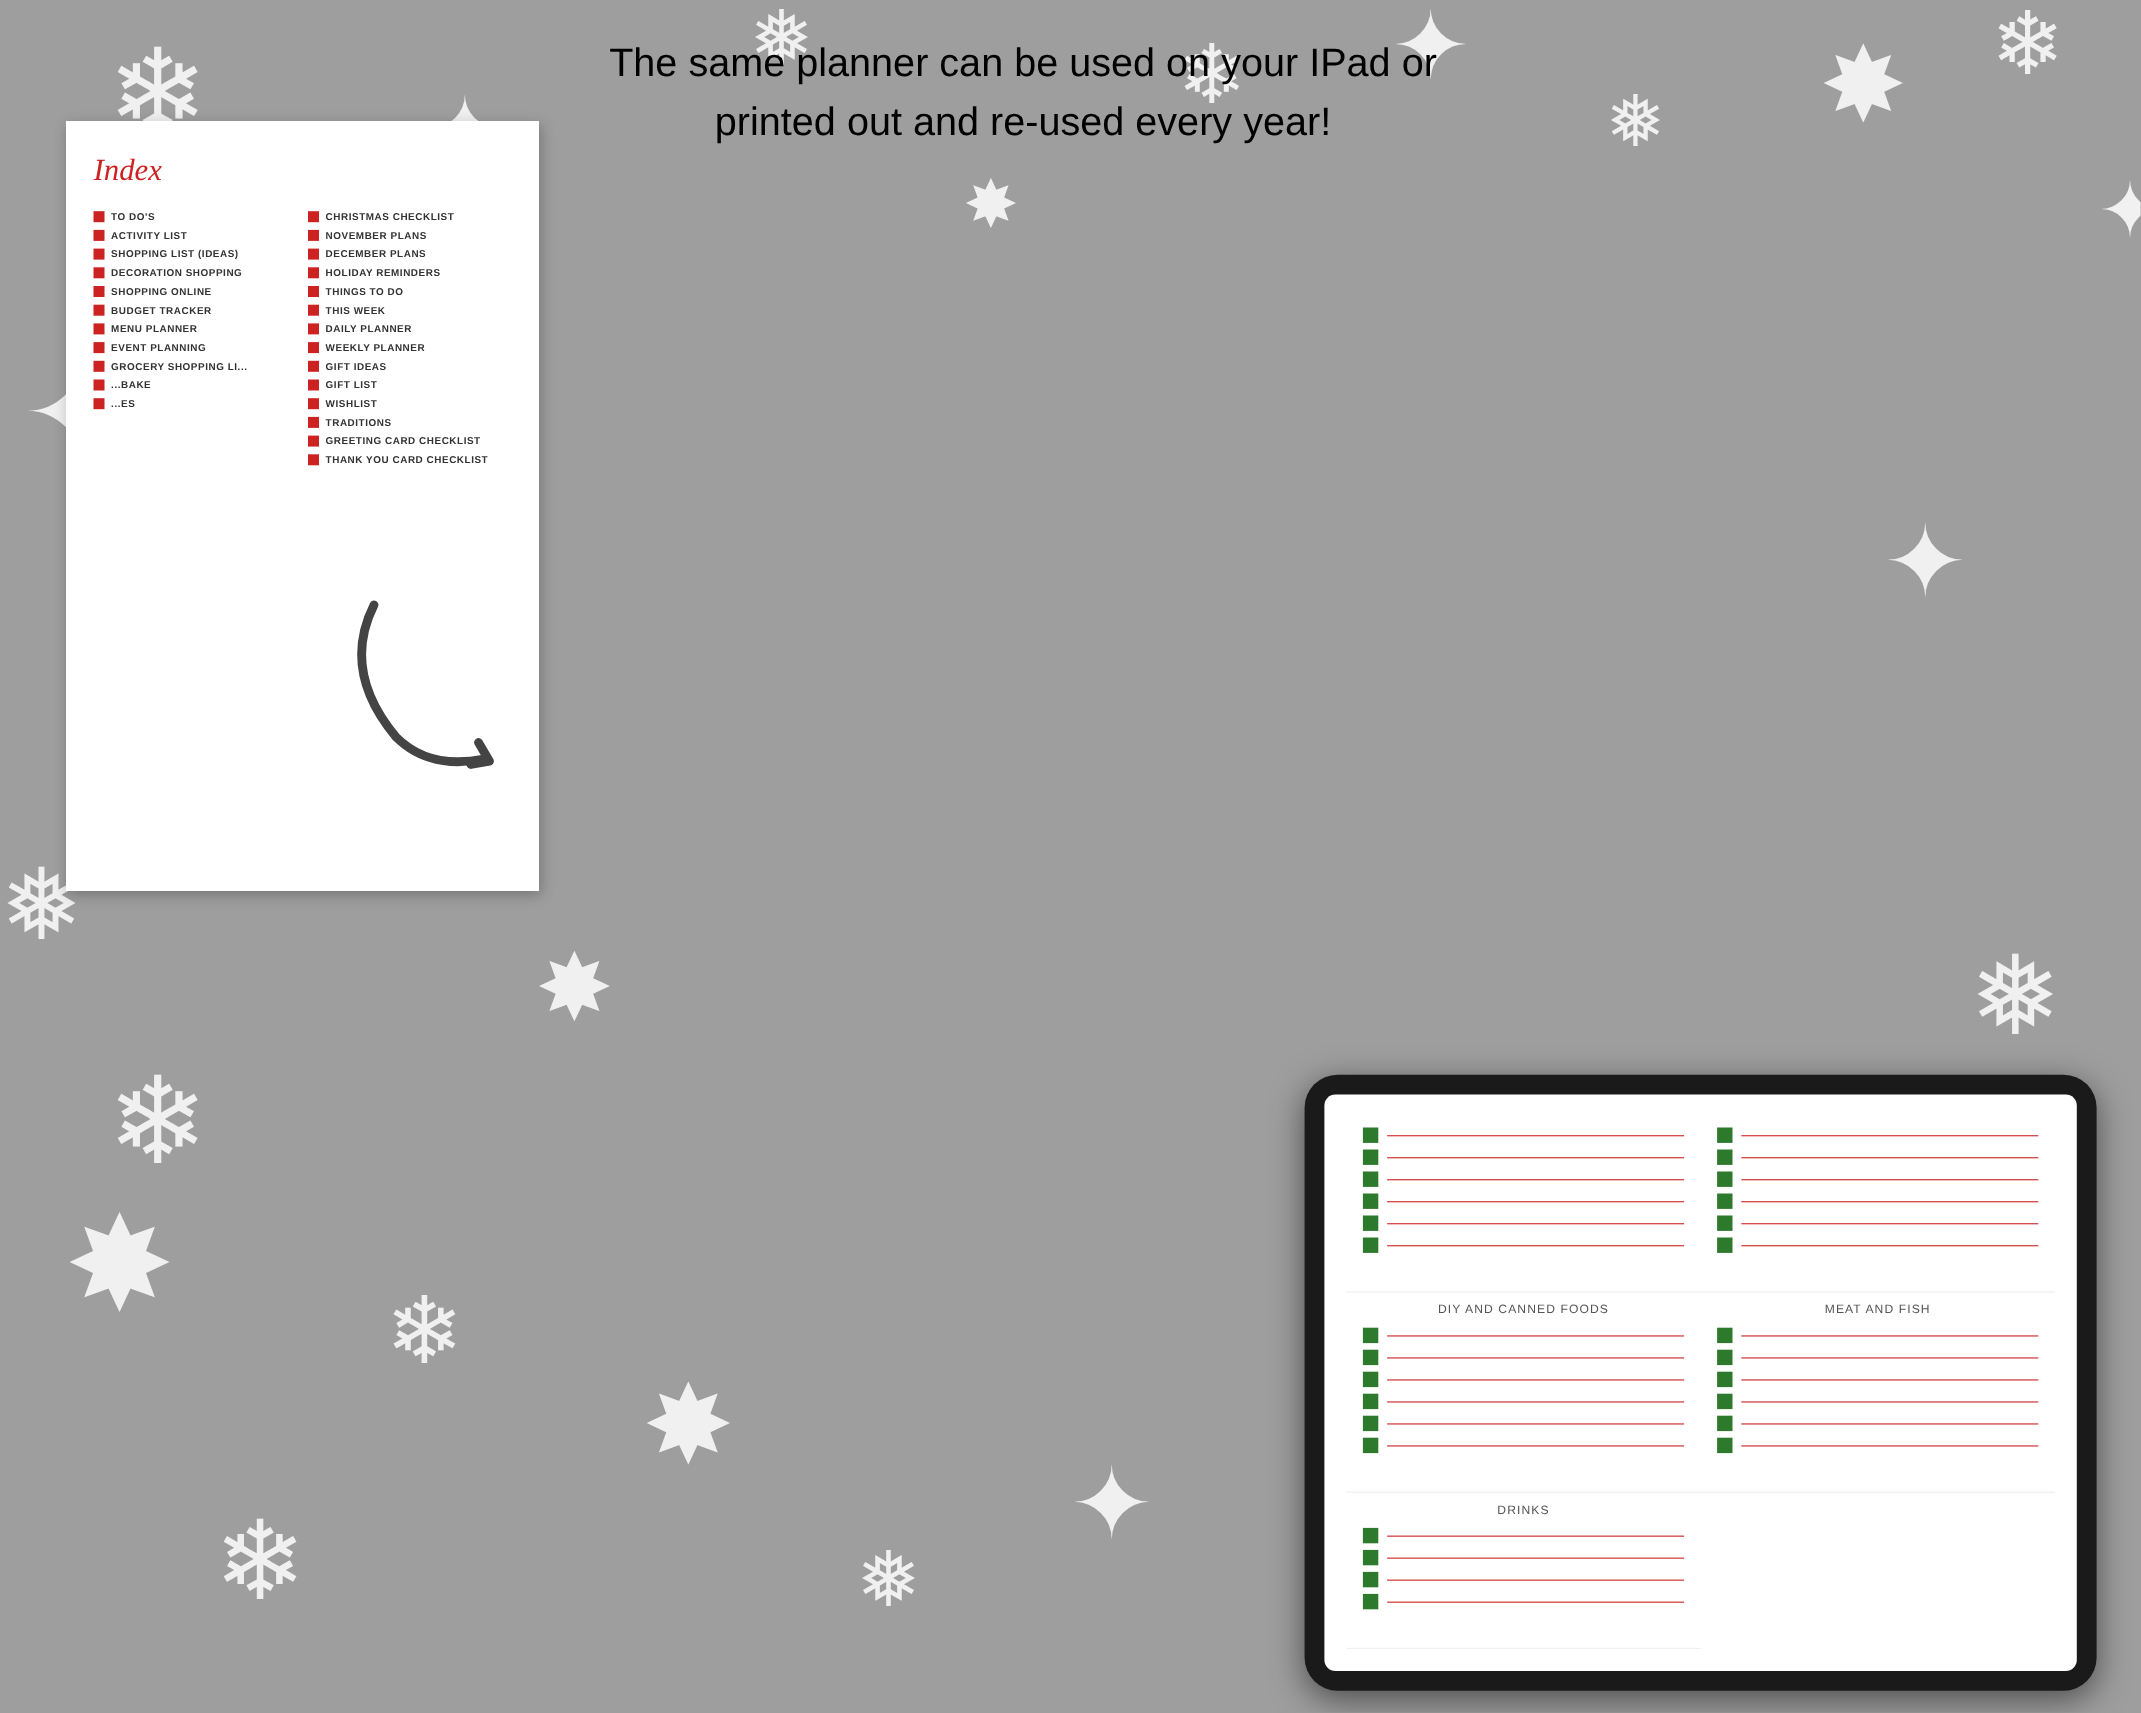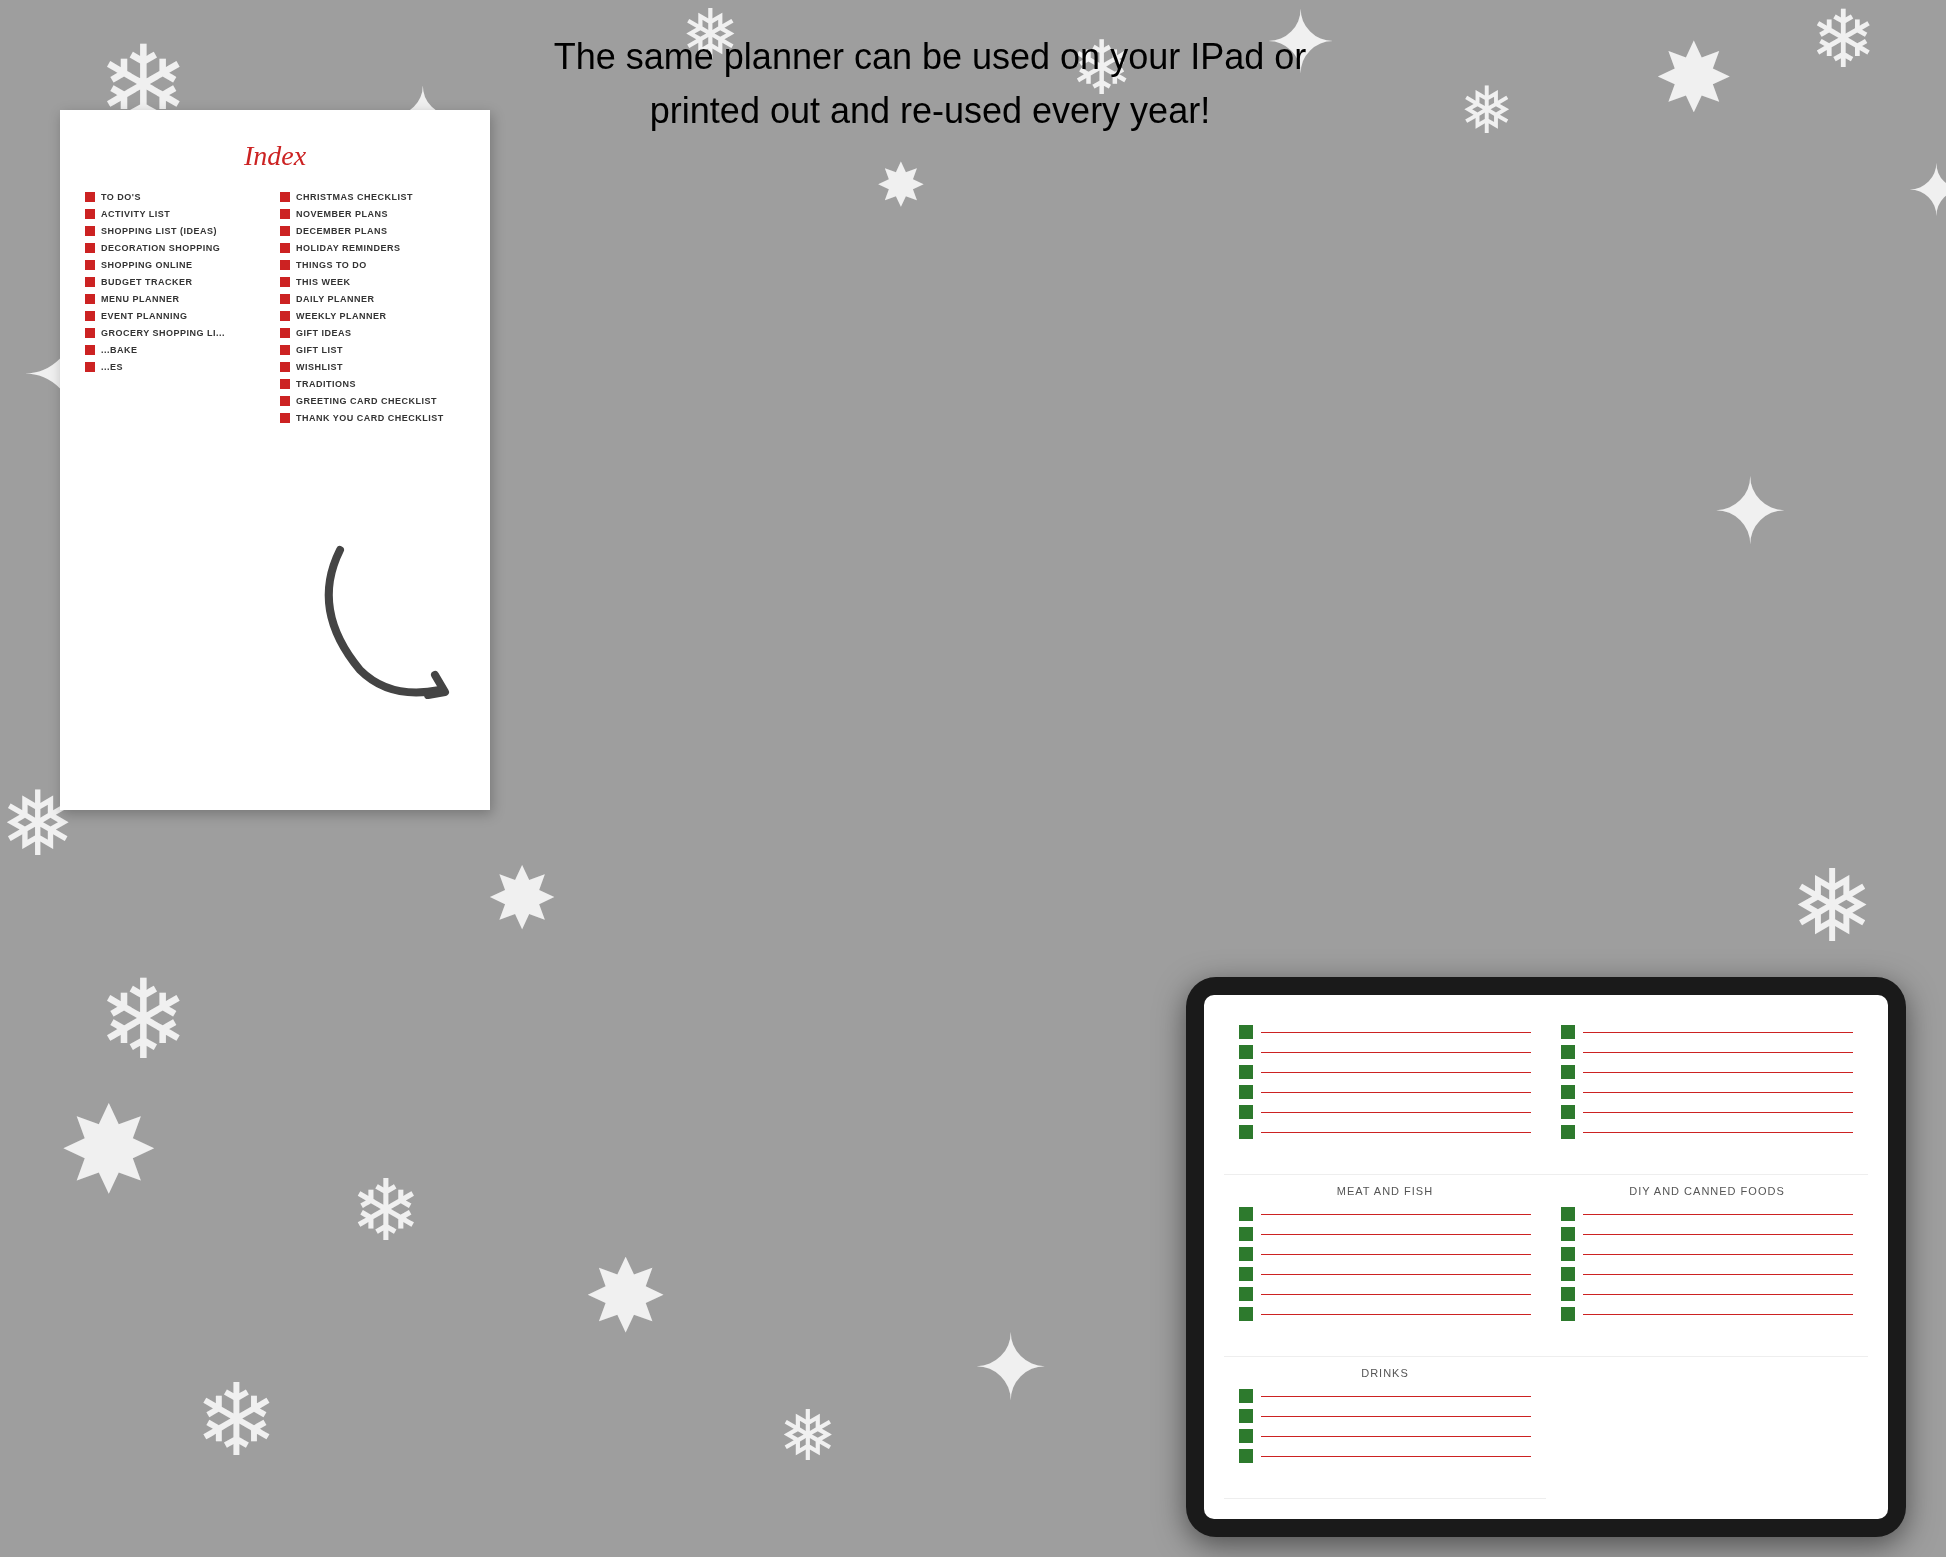--- a/index.html
+++ b/index.html
@@ -39,21 +39,21 @@
       position: relative;
       flex-shrink: 0;
       margin-top: 30px;
     }
 
     .index-title {
       font-family: Georgia, serif;
       font-style: italic;
       color: #cc2222;
       font-size: 28px;
-      text-align: center;
+      text-align: left;
       margin-bottom: 20px;
     }
 
     .index-columns {
       display: flex;
       gap: 10px;
     }
 
     .index-col {
       flex: 1;
@@ -371,48 +371,48 @@
         <div class="grocery-row">
           <div class="grocery-checkbox"></div>
                        <div class="grocery-line"></div>
         </div>
         <div class="grocery-row">
           <div class="grocery-checkbox"></div>
                        <div class="grocery-line"></div>
         </div>
       </div>
       <div class="grocery-section">
+        <div class="grocery-section-title">DIY AND CANNED FOODS</div>
+        <div class="grocery-row">
+          <div class="grocery-checkbox"></div>
+                       <div class="grocery-line"></div>
+        </div>
+        <div class="grocery-row">
+          <div class="grocery-checkbox"></div>
+                       <div class="grocery-line"></div>
+        </div>
+        <div class="grocery-row">
+          <div class="grocery-checkbox"></div>
+                       <div class="grocery-line"></div>
+        </div>
+        <div class="grocery-row">
+          <div class="grocery-checkbox"></div>
+                       <div class="grocery-line"></div>
+        </div>
+        <div class="grocery-row">
+          <div class="grocery-checkbox"></div>
+                       <div class="grocery-line"></div>
+        </div>
+        <div class="grocery-row">
+          <div class="grocery-checkbox"></div>
+                       <div class="grocery-line"></div>
+        </div>
+      </div>
+      <div class="grocery-section">
         <div class="grocery-section-title">MEAT AND FISH</div>
-        <div class="grocery-row">
-          <div class="grocery-checkbox"></div>
-                       <div class="grocery-line"></div>
-        </div>
-        <div class="grocery-row">
-          <div class="grocery-checkbox"></div>
-                       <div class="grocery-line"></div>
-        </div>
-        <div class="grocery-row">
-          <div class="grocery-checkbox"></div>
-                       <div class="grocery-line"></div>
-        </div>
-        <div class="grocery-row">
-          <div class="grocery-checkbox"></div>
-                       <div class="grocery-line"></div>
-        </div>
-        <div class="grocery-row">
-          <div class="grocery-checkbox"></div>
-                       <div class="grocery-line"></div>
-        </div>
-        <div class="grocery-row">
-          <div class="grocery-checkbox"></div>
-                       <div class="grocery-line"></div>
-        </div>
-      </div>
-      <div class="grocery-section">
-        <div class="grocery-section-title">DIY AND CANNED FOODS</div>
         <div class="grocery-row">
           <div class="grocery-checkbox"></div>
                        <div class="grocery-line"></div>
         </div>
         <div class="grocery-row">
           <div class="grocery-checkbox"></div>
                        <div class="grocery-line"></div>
         </div>
         <div class="grocery-row">
           <div class="grocery-checkbox"></div>

